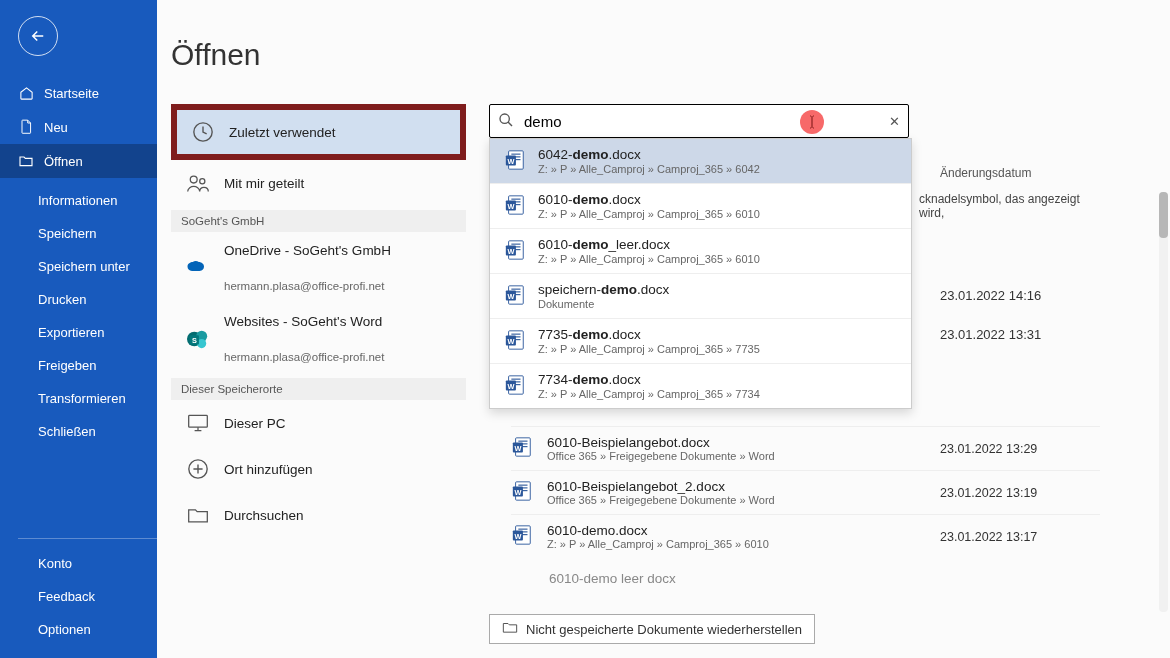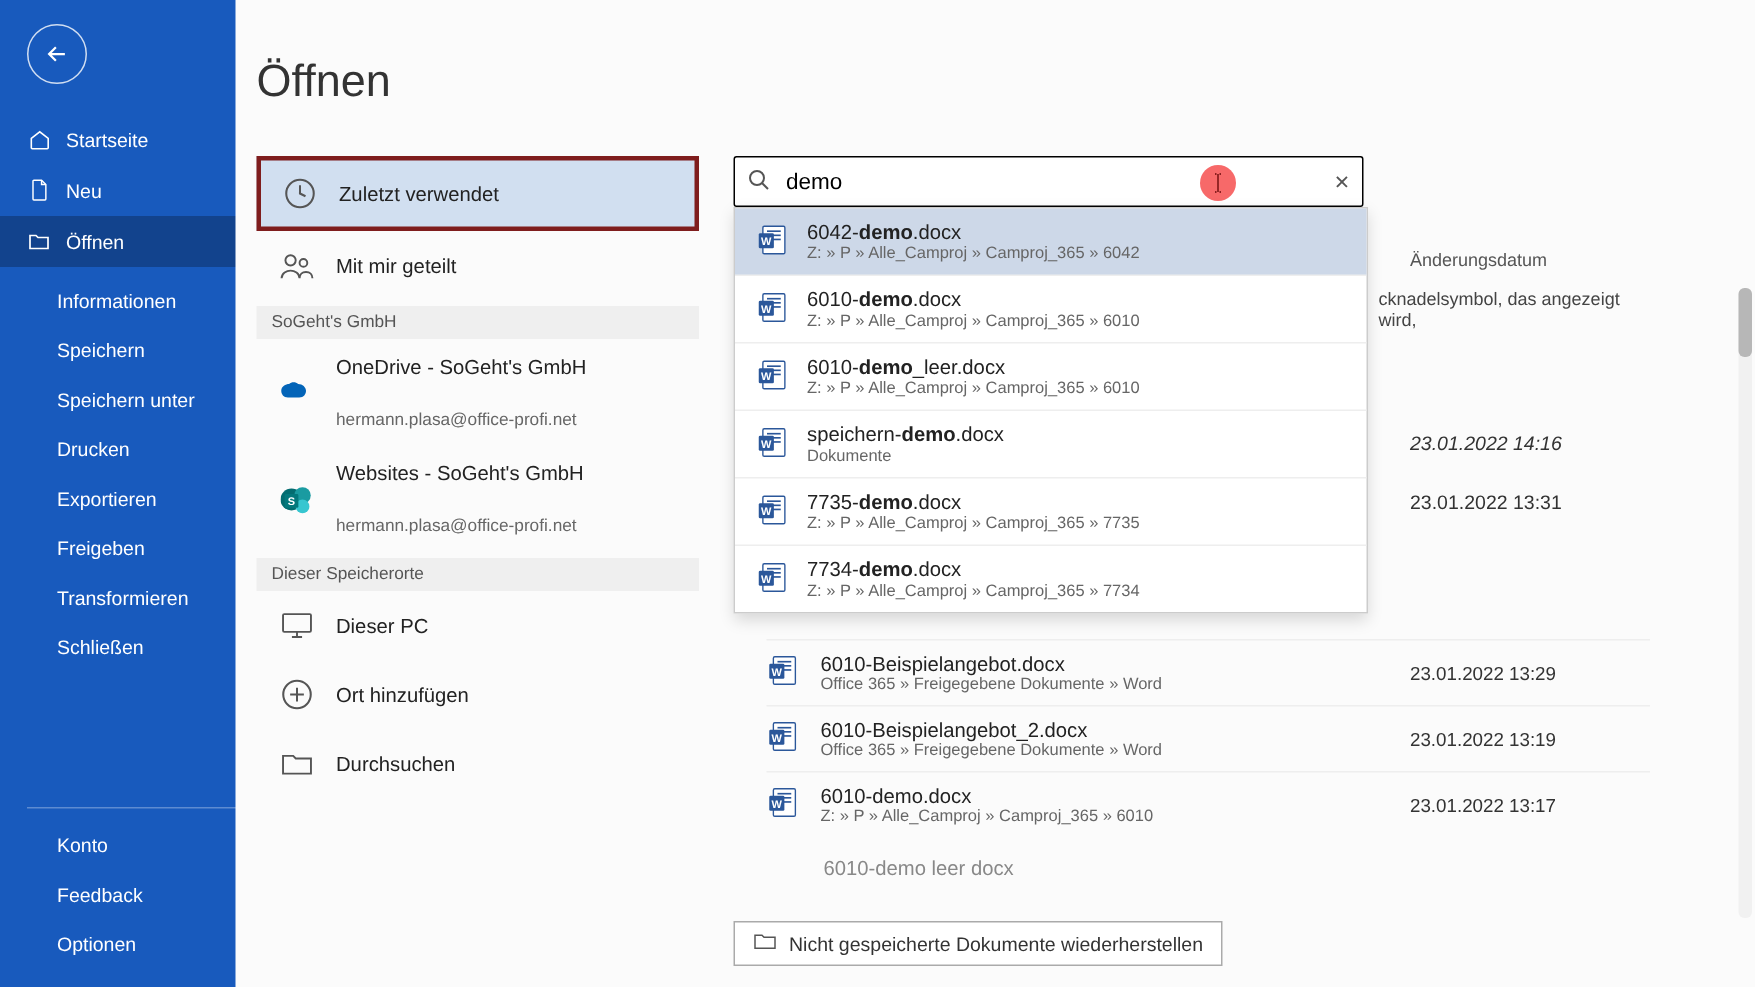--- a/index.html
+++ b/index.html
@@ -23,21 +23,21 @@
   .sub-item { padding: 9px 14px 9px 38px; font-size: 13px; }
   .bottom-nav { position: absolute; bottom: 12px; left: 0; right: 0; }
 
   
   .main { position: absolute; left: 157px; top: 0; right: 0; bottom: 0; background: #fbfbfb; }
   .page-title { font-size: 30px; font-weight: 400; color: #333; padding: 38px 0 18px 14px; }
 
   
   .sources { position: absolute; left: 14px; top: 104px; width: 295px; }
   .src-item { display: flex; align-items: center; gap: 14px; padding: 10px 14px; border: 1px solid transparent; }
-  .src-item.sel { background: #d1dff0; border: 3px solid #7f1d1d; }
+  .src-item.sel { background: #d1dff0; border: 6px solid #7f1d1d; }
   .src-item .src-icon { width: 24px; height: 24px; display:flex;align-items:center;justify-content:center; color:#555; }
   .src-item .lines .t1 { font-size: 13.5px; color: #222; }
   .src-item .lines .t2 { font-size: 11.5px; color: #666; margin-top: 22px; }
   .src-section-hdr { background: #efefef; font-size: 11.5px; color: #555; padding: 5px 10px; margin-top: 4px; }
 
   
   .detail { position: absolute; left: 332px; right: 20px; top: 104px; bottom: 8px; }
   .searchbox { border: 1.5px solid #000; height: 34px; display: flex; align-items: center; border-radius: 2px; padding: 0 8px; gap: 10px; background:#fff; position: relative; width: 420px; }
   .searchbox input { border: none; outline: none; font-size: 15px; flex: 1; background: transparent; }
   .cursor-dot { position:absolute; left:310px; top:5px; width:24px; height:24px; background:#f76969; border-radius:50%; display:flex;align-items:center;justify-content:center; }
@@ -176,21 +176,21 @@
       <span class="src-icon">
           <svg width="22" height="22" viewBox="0 0 24 24">
             <circle cx="8" cy="12" r="8" fill="#036c70"></circle>
             <circle cx="16" cy="9" r="6" fill="#1a9ba1"></circle>
             <circle cx="16" cy="17" r="5" fill="#37c6d0"></circle>
             <rect x="3" y="8" width="10" height="10" rx="1" fill="#03787c"></rect>
             <text x="8" y="16" fill="#fff" font-size="8" text-anchor="middle" font-weight="bold">S</text>
           </svg>
         </span>
       <span class="lines">
-        <div class="t1">Websites - SoGeht's GmbH</div>
+        <div class="t1">Websites - SoGeht's Word</div>
         <div class="t2">hermann.plasa@office-profi.net</div>
       </span>
     </div>
     <div class="src-section-hdr">Dieser Speicherorte</div>
     <div class="src-item">
       <span class="src-icon">
           <svg width="22" height="20" viewBox="0 0 26 22" fill="none" stroke="#555" stroke-width="1.5">
             <rect x="2" y="2" width="22" height="14" rx="1"></rect>
             <path d="M9 20h8M13 16v4"></path>
           </svg>
@@ -319,21 +319,21 @@
           </div>
         </div>
     </div>
 
     <div style="position:absolute; left:430px; top:50px; right:50px;">
       <div class="detail-headers">
         <span class="col-date">Änderungsdatum</span>
       </div>
       <div class="tiptext">cknadelsymbol, das angezeigt wird,</div>
       <div style="height:38px;"></div>
-      <div style="display:flex;padding:10px 0;font-style:italic;">
+      <div style="display:flex;padding:10px 0;">
           <span class="date" style="margin-left:auto;width:160px;">23.01.2022 14:16</span>
         </div>
       <div style="display:flex;padding:14px 0;">
           <span class="date" style="margin-left:auto;width:160px;">23.01.2022 13:31</span>
         </div>
     </div>
 
     <div class="file-list" id="filelist" style="position:absolute; top:322px; left:22px; right:50px;">
         <div class="file-row">
           <span class="w-icon"><svg viewBox="0 0 24 24">

